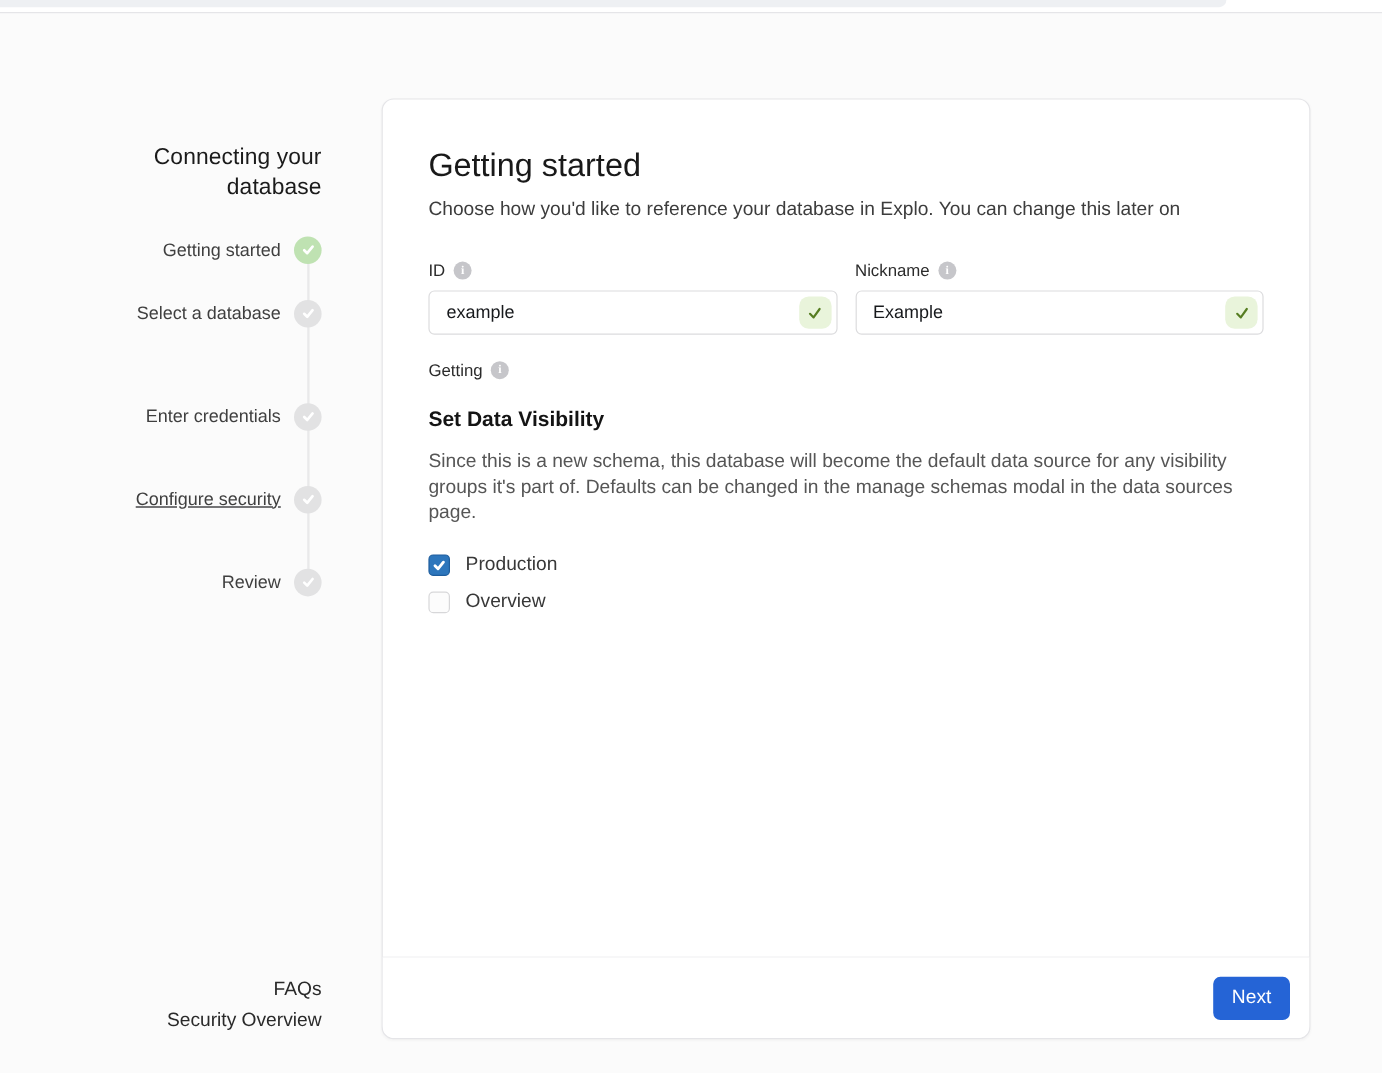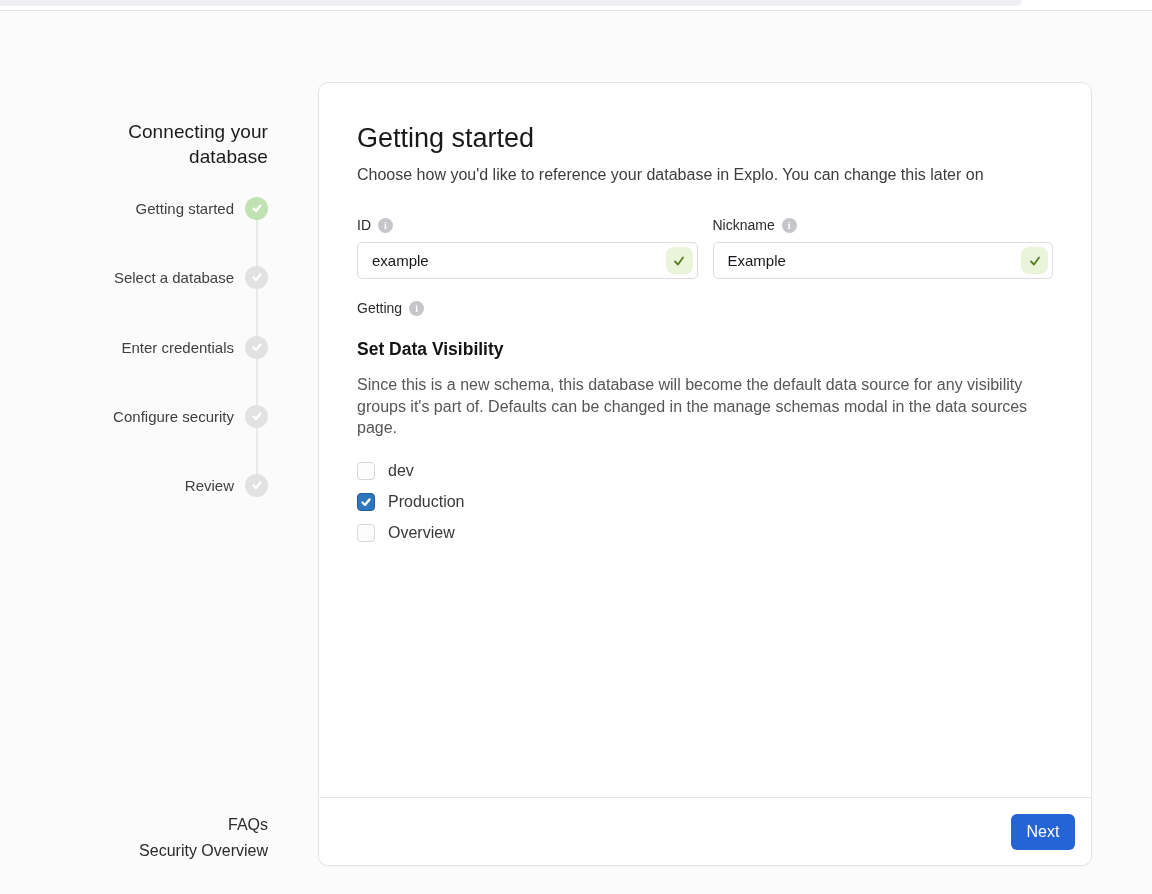--- a/index.html
+++ b/index.html
@@ -41,21 +41,21 @@
     letter-spacing:.1px;
   }
   .stepper-line{
     position:absolute;right:10px;top:208px;width:2px;height:277px;
     background:#e9e9ea;
   }
   .step{
     position:absolute;right:0;height:24px;
     display:flex;align-items:center;gap:11px;
   }
-  .step-0{top:196px;} .step-1{top:265px;} .step-2{top:335px;} .step-3{top:404px;} .step-4{top:473px;}
+  .step-0{top:196px;} .step-1{top:249px;} .step-2{top:335px;} .step-3{top:404px;text-decoration:underline;} .step-4{top:473px;}
   .step-label{font-size:15px;color:#3f3f3f;}
   .step-circle{
     width:23px;height:23px;border-radius:50%;
     display:flex;align-items:center;justify-content:center;
     background:var(--step-pending-gray);flex:0 0 auto;
   }
   .step-circle.complete{background:var(--step-complete-green);}
   .step-circle svg{display:block;}
   .sidebar-links{position:absolute;right:0;top:812px;text-align:right;}
   .sidebar-link{
@@ -234,26 +234,20 @@
         <span>Getting</span>
         <span class="info-icon"></span>
       </div>
     </div>
 
     <div class="section-heading">Set Data Visibility</div>
     <div class="section-desc">Since this is a new schema, this database will become the default data source for any visibility groups it's part of. Defaults can be changed in the manage schemas modal in the data sources page.</div>
 
     <div class="checkbox-group">
       <div class="checkbox-row">
-        <span class="checkbox">
-          
-        </span>
-        <span class="checkbox-label">dev</span>
-      </div>
-      <div class="checkbox-row">
         <span class="checkbox checked">
           <svg width="12" height="12" viewBox="0 0 12 12">
               <polyline points="2.5,6.5 5,9 9.5,3.5" fill="none" stroke="#ffffff" stroke-width="2.4" stroke-linecap="round" stroke-linejoin="round"></polyline>
             </svg>
         </span>
         <span class="checkbox-label">Production</span>
       </div>
       <div class="checkbox-row">
         <span class="checkbox">
           

